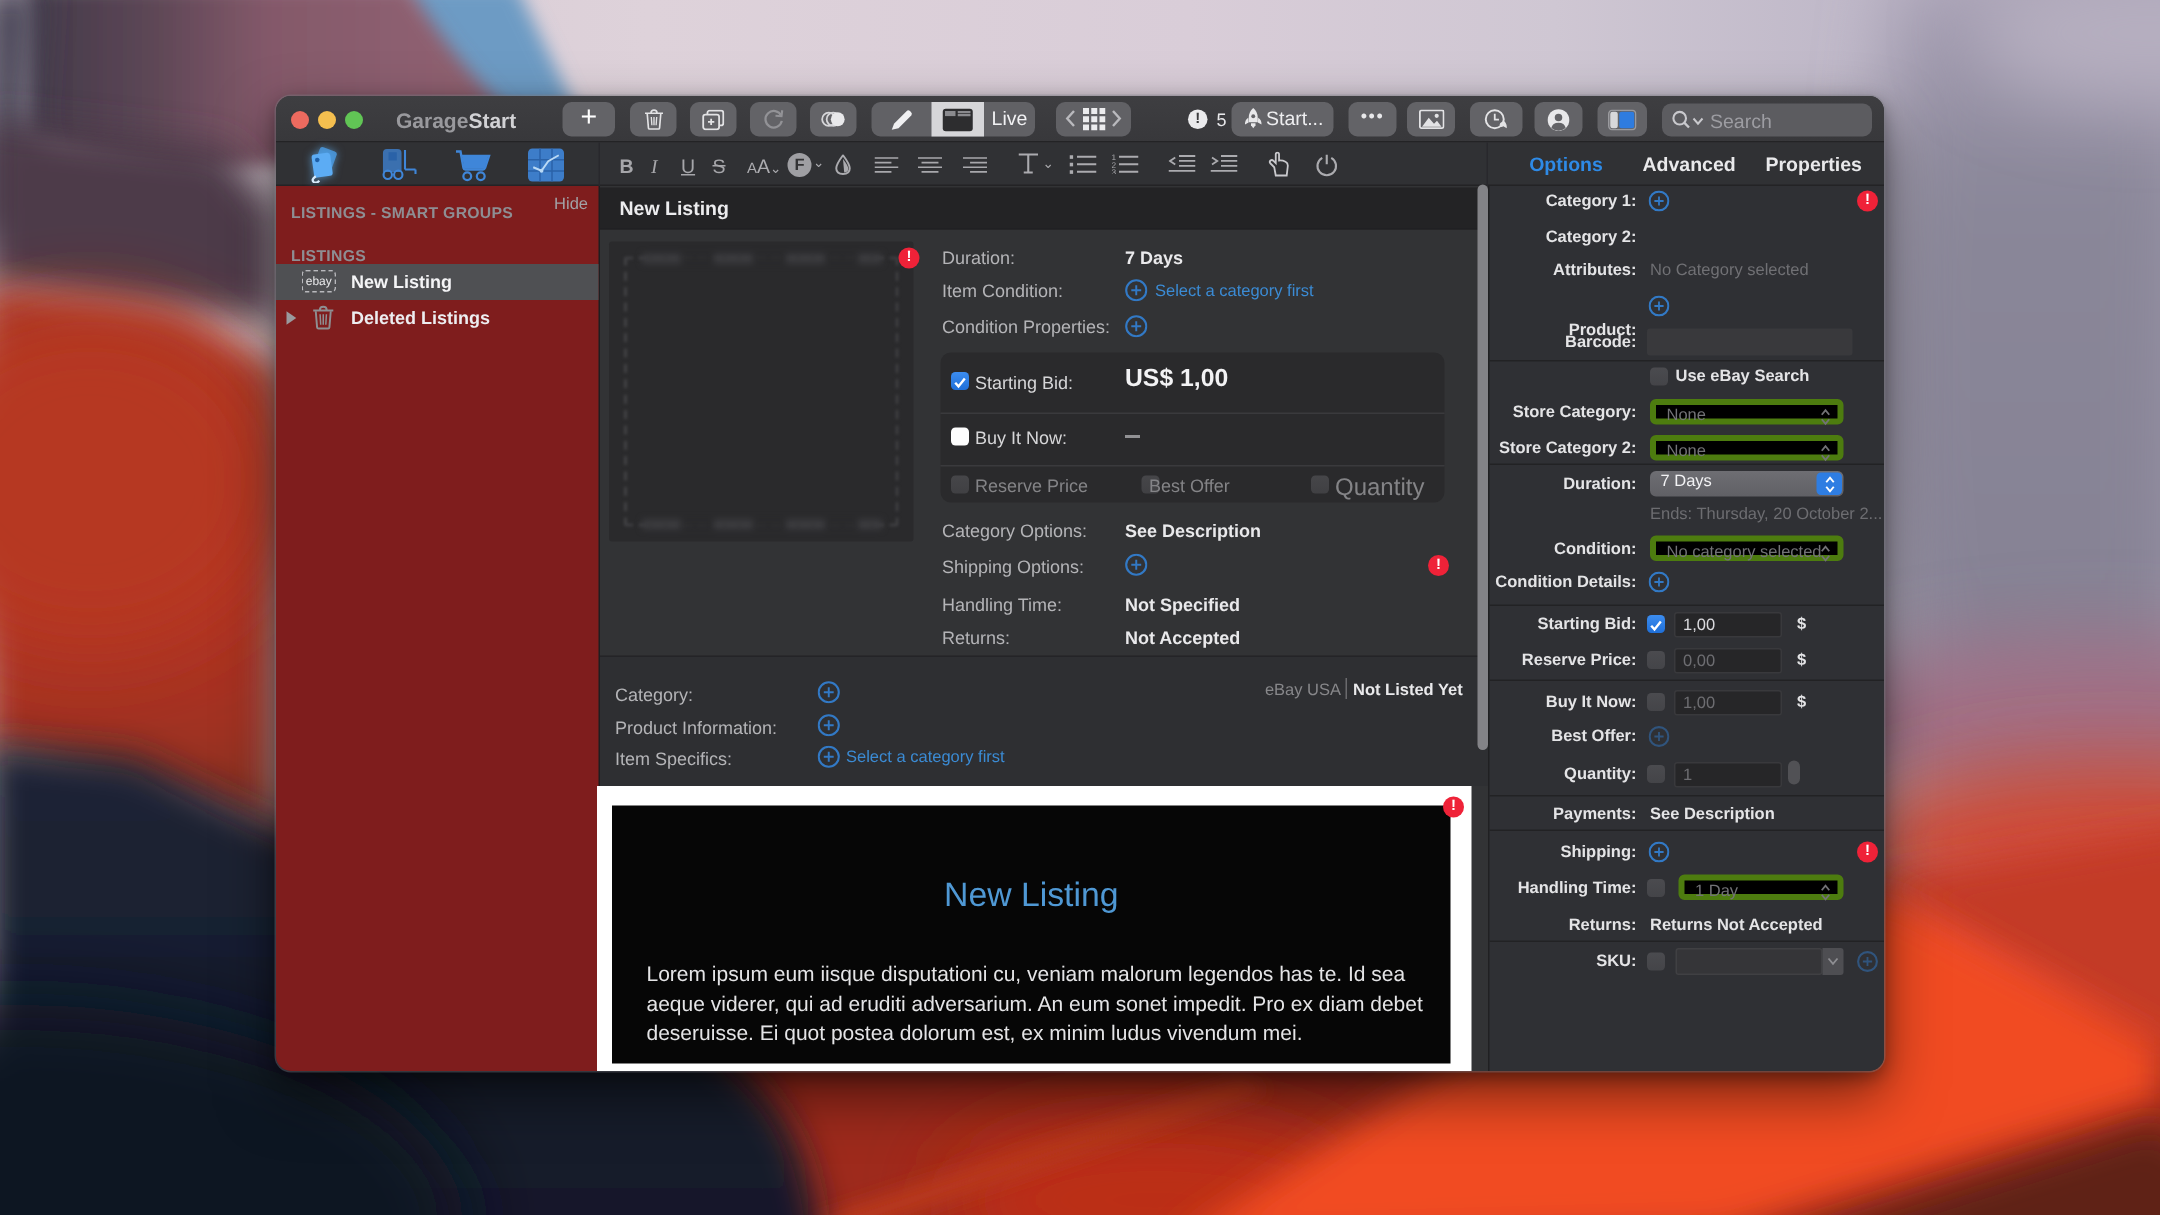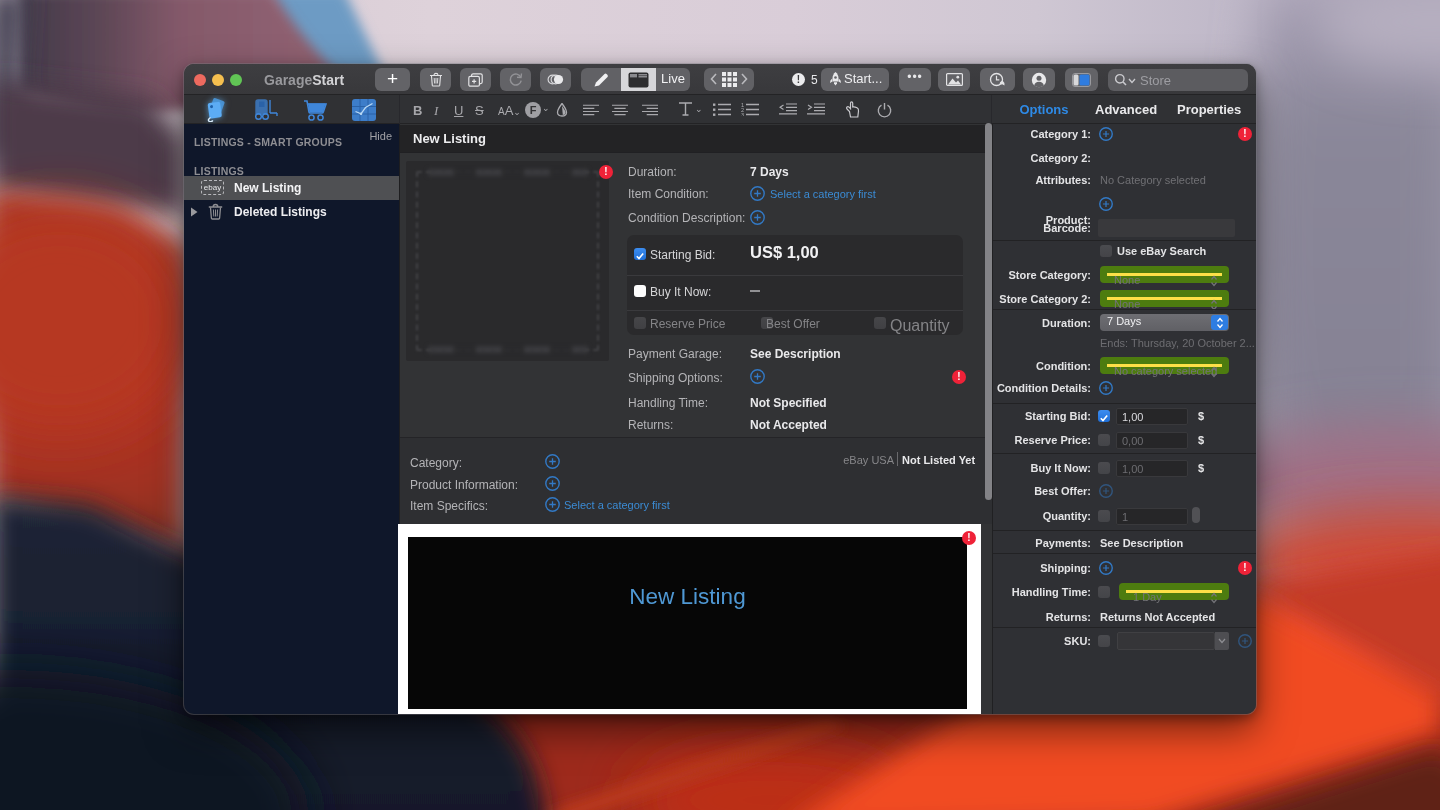--- a/index.html
+++ b/index.html
@@ -16,38 +16,38 @@
     background:linear-gradient(#3e3e41,#38383b); border-bottom:1px solid #232325; }
   .tl { position:absolute; top:10px; width:12px; height:12px; border-radius:50%; }
   .btn { position:absolute; top:4px; height:23px; background:#636367; border-radius:6px; }
   .seg  { position:absolute; top:4px; height:23px; background:#616165; border-radius:6px; }
   .ticon { display:block; margin:auto; }
   
   #row2 { position:absolute; left:0; top:31px; width:1072px; height:29px;
     background:#303134; border-bottom:1px solid #232325; }
   
   #sidebar { position:absolute; left:0; top:60px; width:216px; height:590px;
-    background:#0f172a; border-right:1px solid #1e1e20; }
+    background:#7f1d1d; border-right:1px solid #1e1e20; }
   
   #main { position:absolute; left:216px; top:60px; width:592px; height:590px; background:#323335; }
   #mainhead { position:absolute; left:0; top:1px; width:592px; height:28px; background:#232325;
      border-bottom:1px solid #202023; }
   .lbl { position:absolute; color:#b4b4b7; font-size:12px; }
   .val { position:absolute; color:#e9e9eb; font-size:12px; font-weight:bold; }
   .plus { position:absolute; width:15px; height:15px; }
   .badge { position:absolute; width:14px; height:14px; border-radius:50%; background:#ef2238;
      color:#fff; font-size:10px; font-weight:bold; text-align:center; line-height:14px; }
   
   #rpanel { position:absolute; left:808px; top:60px; width:264px; height:590px;
     background:#2f3034; border-left:1px solid #202022; }
   .rlbl { position:absolute; right:165px; color:#e4e4e6; font-size:11px; font-weight:bold;
      white-space:nowrap;text-align:center; }
   .rsep { position:absolute; left:0; width:264px; height:1px; background:#222224; }
-  .dd { position:absolute; left:107px; width:129px; height:17px; background:#fde047;
-    border:7px solid #4d7c0f; border-radius:4px; color:#737377; font-size:11px;
+  .dd { position:absolute; left:107px; width:129px; height:17px; background:#000000;
+    border:4px solid #4d7c0f; border-radius:4px; color:#737377; font-size:11px;
     line-height:15px; padding-left:7px; }
   .ddch { position:absolute; right:4px; top:2px; width:8px; height:12px; }
   .cb { position:absolute; width:12px; height:12px; border-radius:3px;
      background:linear-gradient(#5d5d61,#525256); }
   .cbblue { position:absolute; width:12px; height:12px; border-radius:3px;
      background:linear-gradient(#3c8df0,#1f6fd8); }
   .fld { position:absolute; width:72px; height:17px; background:#242427;
      border:1px solid #39393c; border-radius:2px; font-size:11px; padding:2px 0 0 5px; color:#dadade; background:#262628; }
 </style>
 </head>
@@ -249,21 +249,21 @@
       </svg>
     </div>
   <div class="ab" style="left:924px; top:5px; width:140px; height:22px; background:#5c5c60; border-radius:6px;">
     <svg class="ab" style="left:6px; top:4px;" width="14" height="14" viewBox="0 0 14 14">
         <circle cx="5.8" cy="5.8" r="4.2" fill="none" stroke="#c9c9cd" stroke-width="1.4"></circle>
         <path d="M8.8 8.8 L12 12" stroke="#c9c9cd" stroke-width="1.6"></path>
       </svg>
     <svg class="ab" style="left:20px; top:9px;" width="8" height="6" viewBox="0 0 8 6">
         <path d="M1 1 L4 4.5 L7 1" fill="none" stroke="#c9c9cd" stroke-width="1.3"></path>
       </svg>
-    <div class="ab" style="left:32px; top:4px; color:#9d9da2; font-size:13px;">Store</div>
+    <div class="ab" style="left:32px; top:4px; color:#9d9da2; font-size:13px;">Search</div>
   </div>
 
   <div id="row2">
 
     <svg class="ab" style="left:18px; top:3px; filter:drop-shadow(0 0 3px rgba(100,180,245,0.7));" width="27" height="24" viewBox="0 0 27 24">
         <g transform="rotate(20 14 11)">
           <rect x="8" y="1" width="12" height="15" rx="2" fill="#4b9fe8" opacity="0.8"></rect>
         </g>
         <g transform="rotate(-8 12 12)">
           <rect x="6.5" y="4.5" width="12.5" height="15.5" rx="2" fill="#5cacf4"></rect>
@@ -409,21 +409,21 @@
     <div class="badge" style="left:199px; top:41px;">!</div>
 
     <div class="lbl" style="left:228px; top:41px;">Duration:</div>
     <div class="val" style="left:350px; top:41px;">7 Days</div>
     <div class="lbl" style="left:228px; top:63px;">Item Condition:</div>
     <svg class="plus" style="left:350px; top:62px;" viewBox="0 0 15 15">
         <circle cx="7.5" cy="7.5" r="6.7" fill="none" stroke="#3279c5" stroke-width="1.4"></circle>
         <path d="M7.5 4.2 L7.5 10.8 M4.2 7.5 L10.8 7.5" stroke="#3279c5" stroke-width="1.3"></path>
       </svg>
     <div class="ab" style="left:370px; top:64px; font-size:11px; color:#3b8bd4;">Select a category first</div>
-    <div class="lbl" style="left:228px; top:87px;">Condition Description:</div>
+    <div class="lbl" style="left:228px; top:87px;">Condition Properties:</div>
     <svg class="plus" style="left:350px; top:86px;" viewBox="0 0 15 15">
         <circle cx="7.5" cy="7.5" r="6.7" fill="none" stroke="#3279c5" stroke-width="1.4"></circle>
         <path d="M7.5 4.2 L7.5 10.8 M4.2 7.5 L10.8 7.5" stroke="#3279c5" stroke-width="1.3"></path>
       </svg>
 
     <div class="ab" style="left:227px; top:111px; width:336px; height:100px; background:#2a2a2c; border-radius:7px;">
       <div class="ab" style="left:0; top:40px; width:336px; height:1px; background:#3a3a3d;"></div>
       <div class="ab" style="left:0; top:75px; width:336px; height:1px; background:#3a3a3d;"></div>
       <div class="cbblue" style="left:7px; top:13px;"><svg width="12" height="12" viewBox="0 0 12 12">
             <path d="M2.8 6.2 L5 8.6 L9.2 3.4" fill="none" stroke="#fff" stroke-width="1.6"></path>
@@ -434,21 +434,21 @@
       <div class="ab" style="left:23px; top:50px; font-size:12px; color:#d6d6d8;">Buy It Now:</div>
       <div class="ab" style="left:123px; top:55px; width:10px; height:2px; background:#919194;"></div>
       <div class="cb" style="left:7px; top:82px; opacity:0.55;"></div>
       <div class="ab" style="left:23px; top:82px; font-size:12px; color:#848487;">Reserve Price</div>
       <div class="cb" style="left:134px; top:82px; opacity:0.55;"></div>
       <div class="ab" style="left:139px; top:82px; font-size:12px; color:#848487;">Best Offer</div>
       <div class="cb" style="left:247px; top:82px; opacity:0.55;"></div>
       <div class="ab" style="left:263px; top:82px; font-size:16px; color:#848487;">Quantity</div>
     </div>
 
-    <div class="lbl" style="left:228px; top:223px;">Payment Garage:</div>
+    <div class="lbl" style="left:228px; top:223px;">Category Options:</div>
     <div class="val" style="left:350px; top:223px;">See Description</div>
     <div class="lbl" style="left:228px; top:247px;">Shipping Options:</div>
     <svg class="plus" style="left:350px; top:245px;" viewBox="0 0 15 15">
         <circle cx="7.5" cy="7.5" r="6.7" fill="none" stroke="#3279c5" stroke-width="1.4"></circle>
         <path d="M7.5 4.2 L7.5 10.8 M4.2 7.5 L10.8 7.5" stroke="#3279c5" stroke-width="1.3"></path>
       </svg>
     <div class="badge" style="left:552px; top:246px;">!</div>
     <div class="lbl" style="left:228px; top:272px;">Handling Time:</div>
     <div class="val" style="left:350px; top:272px;">Not Specified</div>
     <div class="lbl" style="left:228px; top:294px;">Returns:</div>
@@ -471,20 +471,21 @@
         <path d="M7.5 4.2 L7.5 10.8 M4.2 7.5 L10.8 7.5" stroke="#3279c5" stroke-width="1.3"></path>
       </svg>
     <div class="ab" style="left:164px; top:375px; font-size:11px; color:#3b8bd4;">Select a category first</div>
     <div class="ab" style="left:410px; top:330px; width:84px; text-align:right; font-size:11px; color:#87878a;">eBay USA</div>
     <div class="ab" style="left:497px; top:328px; width:1px; height:14px; background:#6a6a6d;"></div>
     <div class="ab" style="left:502px; top:330px; font-size:11px; font-weight:bold; color:#e9e9eb;">Not Listed Yet</div>
 
     <div class="ab" style="left:-2px; top:400px; width:583px; height:190px; background:#fff;"></div>
     <div class="ab" style="left:8px; top:413px; width:559px; height:172px; background:#060606;">
       <div class="ab" style="left:0; top:47px; width:559px; text-align:center; font-size:22.5px; color:#4f98d4;">New Listing</div>
+      <div class="ab" style="left:23px; top:103px; width:530px; font-size:14px; line-height:19.5px; color:#e4e4e6; white-space:nowrap;">Lorem ipsum eum iisque disputationi cu, veniam malorum legendos has te. Id sea<br>aeque viderer, qui ad eruditi adversarium. An eum sonet impedit. Pro ex diam debet<br>deseruisse. Ei quot postea dolorum est, ex minim ludus vivendum mei.</div>
     </div>
     <div class="badge" style="left:562px; top:407px;">!</div>
   </div>
 
   <div class="ab" style="left:801px; top:59px; width:7px; height:377px; background:#838387; border-radius:3.5px;"></div>
 
   <div id="rpanel">
     <div class="rlbl" style="top:4px;">Category 1:</div>
     <svg class="plus" style="left:106px; top:3px; width:14px; height:14px;" viewBox="0 0 15 15">
         <circle cx="7.5" cy="7.5" r="6.7" fill="none" stroke="#3279c5" stroke-width="1.5"></circle>

